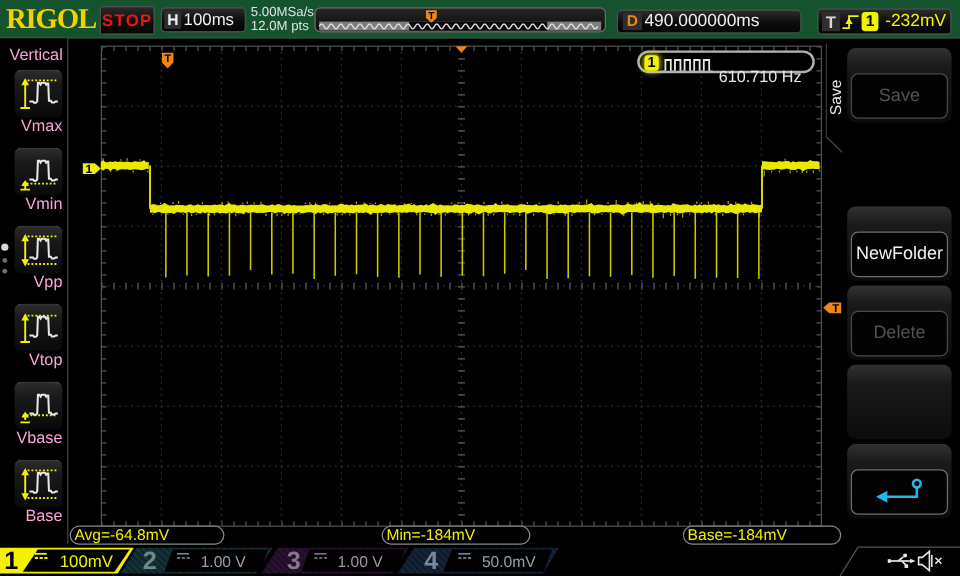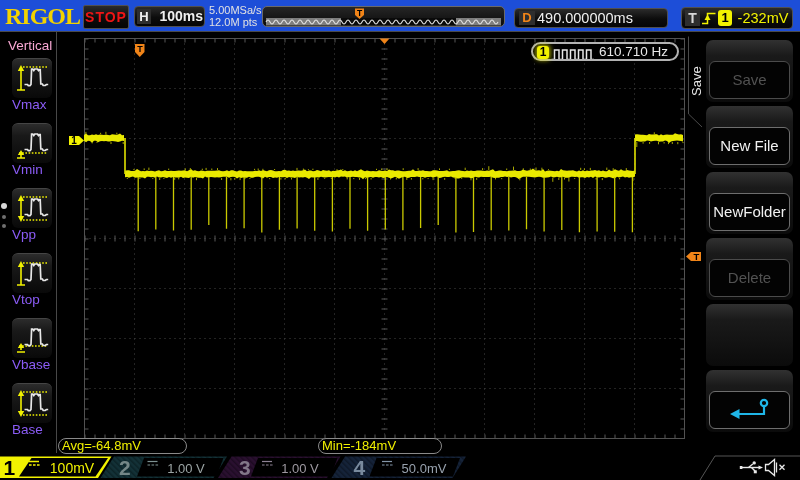--- a/index.html
+++ b/index.html
@@ -1,33 +1,33 @@
 <!DOCTYPE html>
 <html><head><meta charset="utf-8">
 <style>
 * { margin:0; padding:0; box-sizing:border-box; }
 html,body { width:800px; height:480px; background:#000; overflow:hidden;
   font-family:"Liberation Sans", sans-serif; }
 #scr { position:absolute; left:0; top:0; width:800px; height:480px; background:#000; }
 .abs { position:absolute; }
 
 
-#topbar { position:absolute; left:0; top:0; width:800px; height:32px; background:#1d4ed8;
+#topbar { position:absolute; left:0; top:0; width:800px; height:32px; background:#14532d;
   border-bottom:1px solid #4a4a4a; }
 #logo { position:absolute; left:5px; top:3px; font-family:"Liberation Serif", serif;
   font-weight:bold; font-size:24px; color:#f2d200; letter-spacing:-1px; }
 .tbox { position:absolute; background:linear-gradient(180deg,#2b2b2b,#0c0c0c 55%,#050505);
   border:1px solid #505050; border-radius:2px; }
 #stopb { left:83px; top:5px; width:46px; height:24px; text-align:center; }
 #stopb span { color:#ee1515; font-weight:bold; font-size:14px; letter-spacing:1px; line-height:23px; }
 #hbox { left:134px; top:6px; width:71px; height:21px; border-radius:4px; }
 #hbox .chip { position:absolute; left:2px; top:2px; width:14px; height:15px; background:#2e2e2e;
   color:#f0f0f0; font-weight:bold; font-size:13px; text-align:center; line-height:15px; }
 #hbox .val { position:absolute; left:18px; top:0; width:50px; color:#f0f0f0; font-size:14px;
-  text-align:right; line-height:19px;font-weight:bold; }
+  text-align:left; line-height:19px; }
 #rate { position:absolute; left:209px; top:4px; color:#e2e2e2; font-size:11px; line-height:12px; }
 #dbox { left:514px; top:8px; width:154px; height:20px; border-radius:4px; }
 #dbox .chip { position:absolute; left:4px; top:2px; width:16px; height:14px; background:#2e2e2e;
   color:#f08418; font-weight:bold; font-size:13px; text-align:center; line-height:14px; }
 #dbox .val { position:absolute; left:22px; top:0; width:128px; color:#f0f0f0; font-size:14.5px;
   line-height:18px; }
 #tbox { left:681px; top:7px; width:112px; height:22px; border-radius:4px; }
 #tbox .chip { position:absolute; left:3px; top:2px; width:15px; height:16px; background:#2e2e2e;
   color:#d8d8d8; font-weight:bold; font-size:14px; text-align:center; line-height:16px; }
 #tbox .n1 { position:absolute; left:36px; top:1.5px; width:14px; height:16px; background:#f2f200;
@@ -37,21 +37,21 @@
 #prev { position:absolute; left:262px; top:6px; width:243px; height:21px;
   border:1px solid #6a6a6a; border-radius:5px; background:linear-gradient(180deg,#262626,#0a0a0a); }
 
 
 #sidebar { position:absolute; left:0; top:32px; width:57px; height:421px;
   border-right:1px solid #484848; background:#000; }
 #vertlbl { position:absolute; left:8px; top:6px; color:#f9a8d4; font-size:13.5px; }
 .sbtn { position:absolute; left:12px; width:40px; height:40px; border-radius:6px;
   background:linear-gradient(180deg,#2c2c2c 0%,#191919 30%,#090909 100%);
   border-top:1px solid #454545; }
-.slbl { position:absolute; left:12px; width:40px; text-align:left; color:#8b5cf6;
+.slbl { position:absolute; left:12px; width:40px; text-align:right; color:#f9a8d4;
   font-size:13.5px; height:13px; line-height:13px; }
 .pdot { position:absolute; border-radius:50%; }
 
 
 .meas { position:absolute; top:438px; height:16px; border:1px solid #8a8a8a; border-radius:8px;
   background:#000; color:#f0f000; font-size:13px; line-height:14px; padding-left:3px; }
 
 
 #menu { position:absolute; left:688px; top:32px; width:112px; height:420px; }
 .mcell { position:absolute; left:18px; width:87px; height:62px; border-radius:7px;
@@ -112,21 +112,21 @@
 </svg>
 
 <div class="abs" style="left:531px;top:42px;width:148px;height:19px;border:2px solid #b2b2b2;
  border-radius:10px;background:#000">
   <div class="abs" style="left:4px;top:1.5px;width:12px;height:13px;background:#f2f200;border-radius:3px;
    box-shadow:0 0 5px 1px rgba(240,240,0,.8);color:#000;font-weight:bold;font-size:12px;
    text-align:center;line-height:13px">1</div>
   <svg class="abs" style="left:0;top:0" width="144" height="15" viewBox="531 42 144 15">
     <path d="M549.5,57.5 h3 v-9.5 h4.5 v9.5 h3.5 v-9.5 h4.5 v9.5 h3.5 v-9.5 h4.5 v9.5 h3.5 v-9.5 h4.5 v9.5 h3.5 v-9.5 h4.5 v9.5 h3" stroke="#e8e8e8" stroke-width="1.5" fill="none"></path>
   </svg>
-  <div class="abs" style="left:66px;top:0;color:#e8e8e8;font-size:13.5px;line-height:15px;
+  <div class="abs" style="left:66px;top:12px;color:#e8e8e8;font-size:13.5px;line-height:15px;
    white-space:nowrap">610.710 Hz</div>
 </div>
 
 <div id="topbar">
   <div id="logo">RIGOL</div>
   <div class="tbox" id="stopb"><span>STOP</span></div>
   <div class="tbox" id="hbox">
         <div class="chip">H</div>
         <div class="val">100ms</div>
       </div>
@@ -209,31 +209,29 @@
           <path d="M12.5,25.5 h3 l0.8,1.2 h1.7 l1,-1.2 0.6,-15.5 h1.2 l1,1.5 1,-1.5 h2.6 l1,1.5 0.6,-1 h1.2 l0.6,14.5 h1.6 l0.8,1.5 h2 l1.2,-1 h1.8" stroke="#e8e8e8" stroke-width="1.7" fill="none"></path>
         </svg></div>
 <div class="slbl" style="top:391px">Base</div>
 </div>
 <div class="pdot abs" style="left:1px;top:202.5px;width:6px;height:6px;background:#d8d8d8;border-radius:50%"></div>
 <div class="pdot abs" style="left:2px;top:214.5px;width:4px;height:4px;background:#6f6f6f;border-radius:50%"></div>
 <div class="pdot abs" style="left:2px;top:224px;width:4px;height:4px;background:#6f6f6f;border-radius:50%"></div>
 
 <div class="meas" style="left:58px;width:129px">Avg=-64.8mV</div>
 <div class="meas" style="left:318px;width:124px">Min=-184mV</div>
+<div class="meas" style="left:569px;width:132px">Base=-184mV</div>
 
 <div id="menu">
   <svg class="abs" style="left:0;top:0" width="20" height="100" viewBox="0 0 20 100">
     <path d="M0.5,4.5 V82 L14,95" stroke="#4a4a4a" stroke-width="1" fill="none"></path>
   </svg>
   <div id="savetab">Save</div>
   <div class="mcell" style="top:8px">
         <div class="mbtn dis">Save</div>
-      </div>
-<div class="mcell" style="top:74px">
-        <div class="mbtn">New File</div>
       </div>
 <div class="mcell" style="top:140px">
         <div class="mbtn">NewFolder</div>
       </div>
 <div class="mcell" style="top:206px">
         <div class="mbtn dis">Delete</div>
       </div>
 <div class="mcell" style="top:272px"></div>
 <div class="mcell" style="top:338px">
         <div class="mbtn retb"><svg width="79" height="36" viewBox="0 0 79 36">

